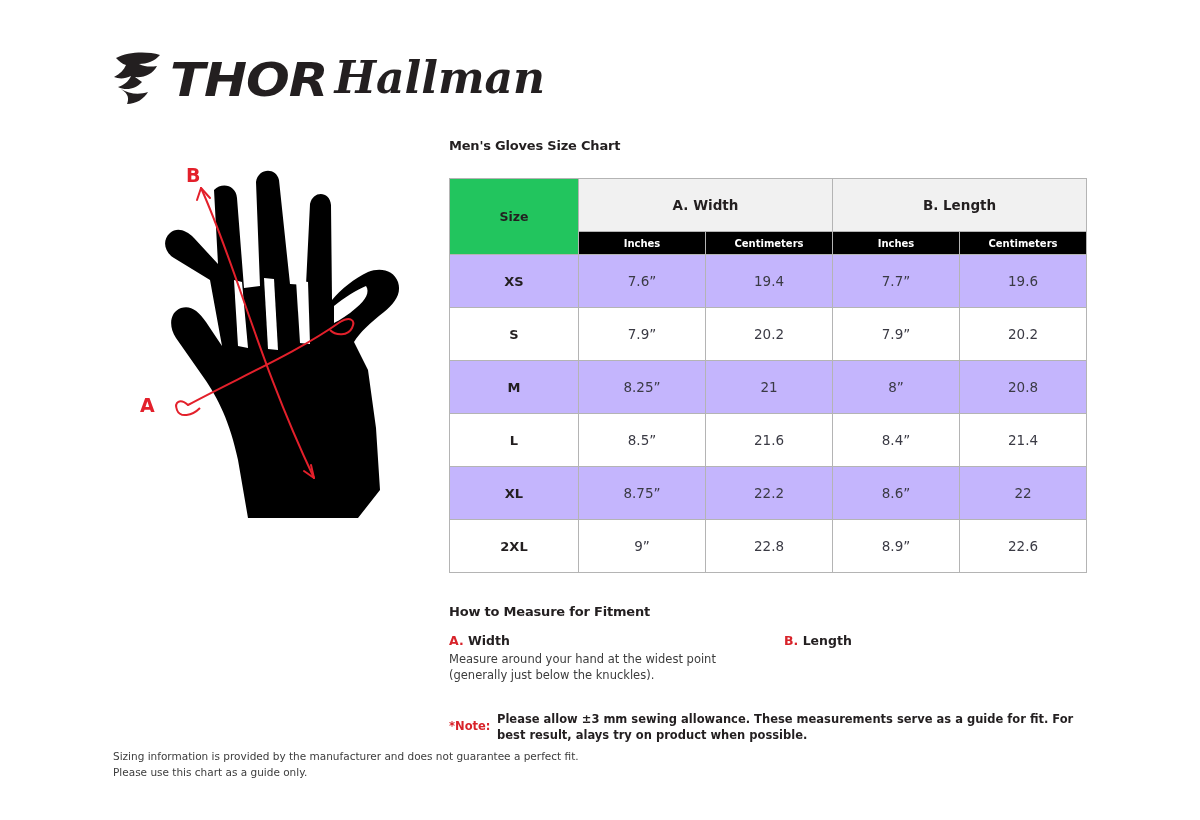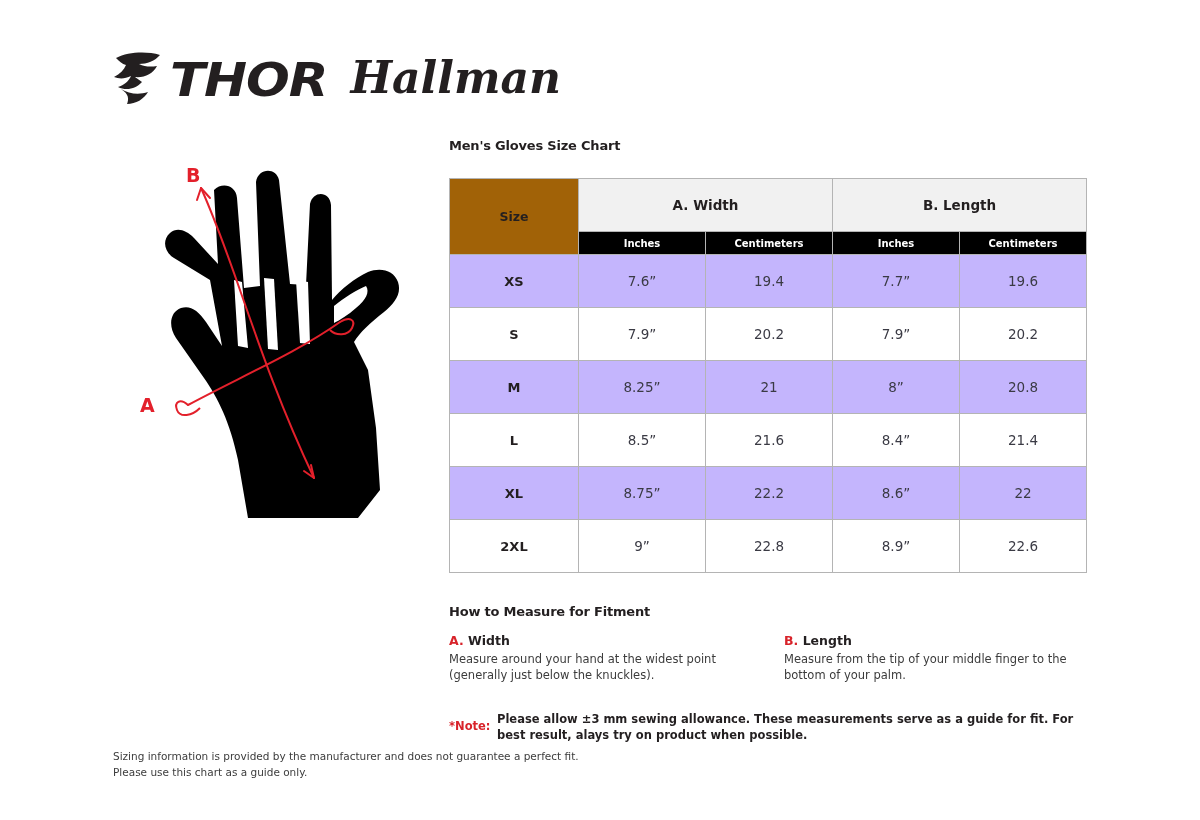--- a/index.html
+++ b/index.html
@@ -17,21 +17,21 @@
   }
 
   
   #logo-bar {
     position: absolute;
     left: 112px;
     top: 48px;
     height: 64px;
     display: flex;
     align-items: center;
-    gap: 40px;
+    gap: 24px;
   }
   #thor-lockup {
     display: flex;
     align-items: center;
     gap: 2px;
   }
   #thor-wordmark {
     font-family: "DejaVu Sans", sans-serif;
     font-weight: bold;
     font-style: italic;
@@ -85,21 +85,21 @@
     width: 638px;
     border-collapse: collapse;
     table-layout: fixed;
   }
   #size-table td, #size-table th {
     border: 1px solid #b4b4b4;
     text-align: center;
     vertical-align: middle;
   }
   th.size-head {
-    background: #a16207;
+    background: #22c55e;
     font-family: "DejaVu Sans", sans-serif;
     font-size: 12.5px;
     font-weight: bold;
     height: 73px;
     width: 126px;
   }
   th.grp-head {
     background: #f1f1f1;
     font-family: "DejaVu Sans", sans-serif;
     font-size: 13.5px;
@@ -340,21 +340,20 @@
           <span class="mk">A.</span>
           <span>Width</span>
         </div>
         <div class="measure-body">Measure around your hand at the widest point (generally just below the knuckles).</div>
       </div>
       <div class="measure-col">
         <div class="measure-head">
           <span class="mk">B.</span>
           <span>Length</span>
         </div>
-        <div class="measure-body">Measure from the tip of your middle finger to the bottom of your palm.</div>
       </div>
     </div>
   </div>
 
   <div id="note-row">
     <div id="note-label">*Note:</div>
     <div id="note-text">Please allow ±3 mm sewing allowance. These measurements serve as a guide for fit. For best result, alays try on product when possible.</div>
   </div>
 
 </div>

